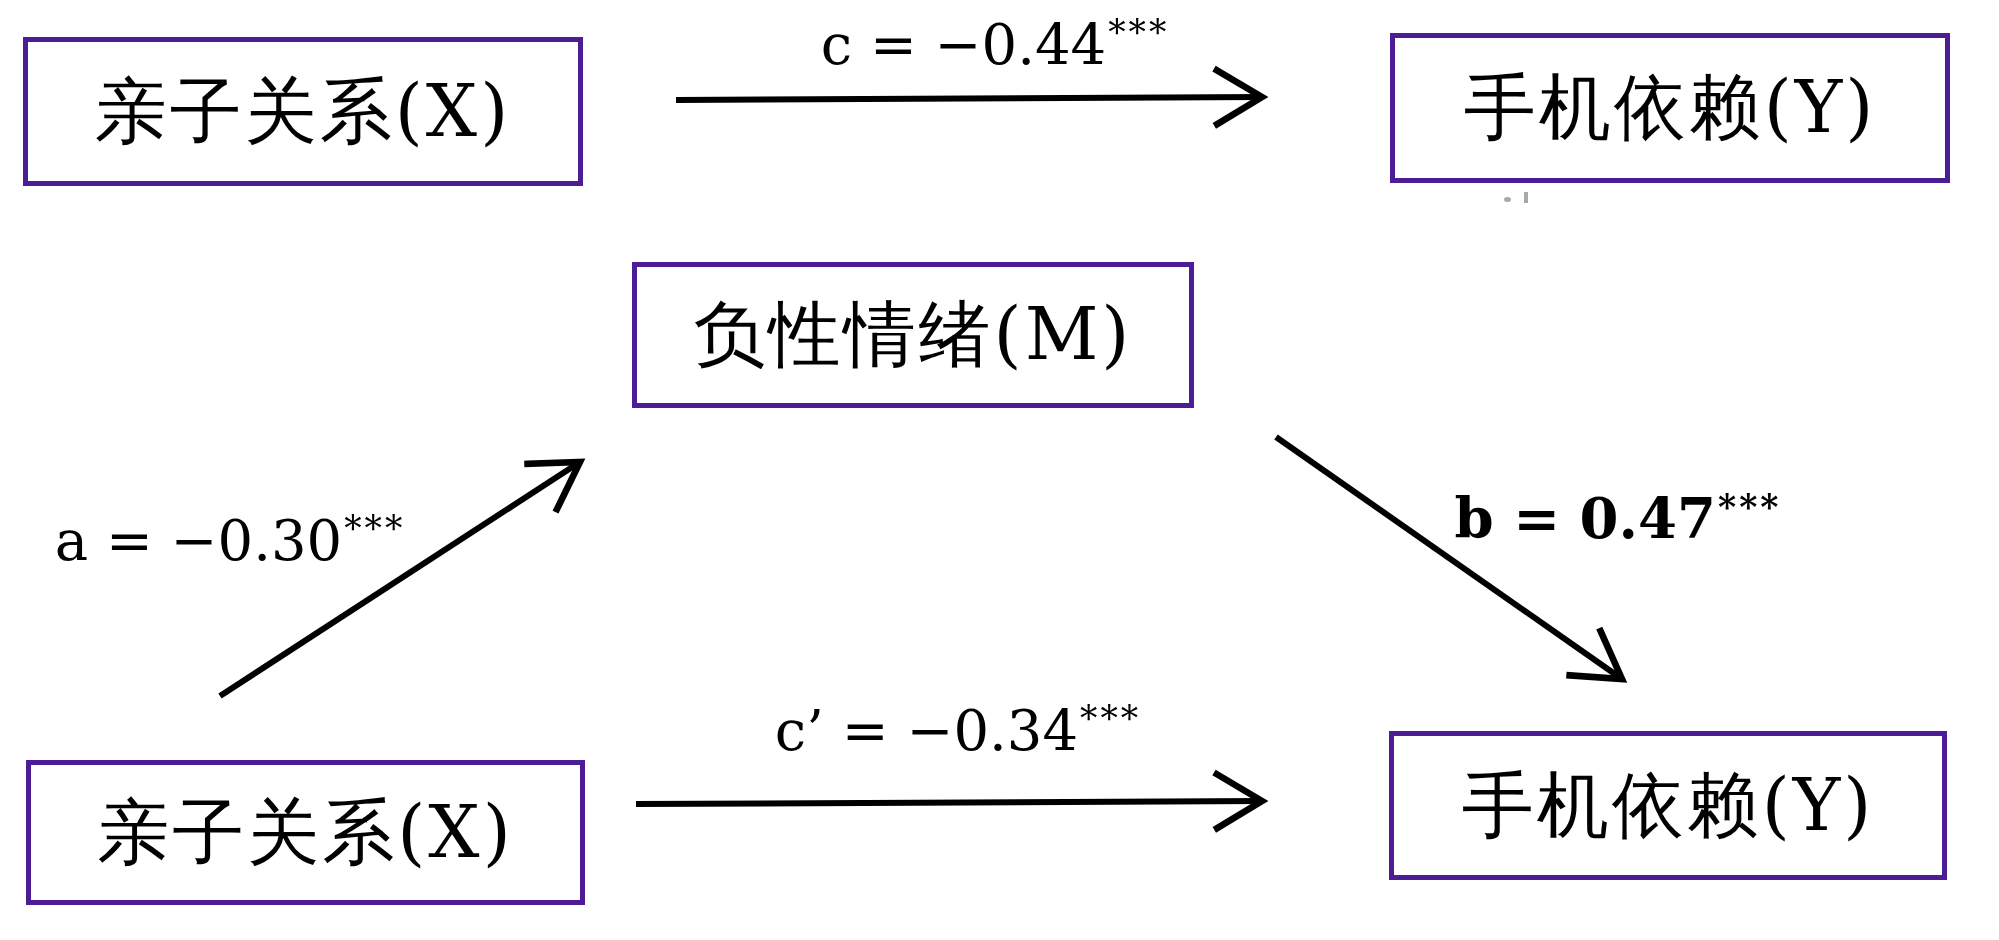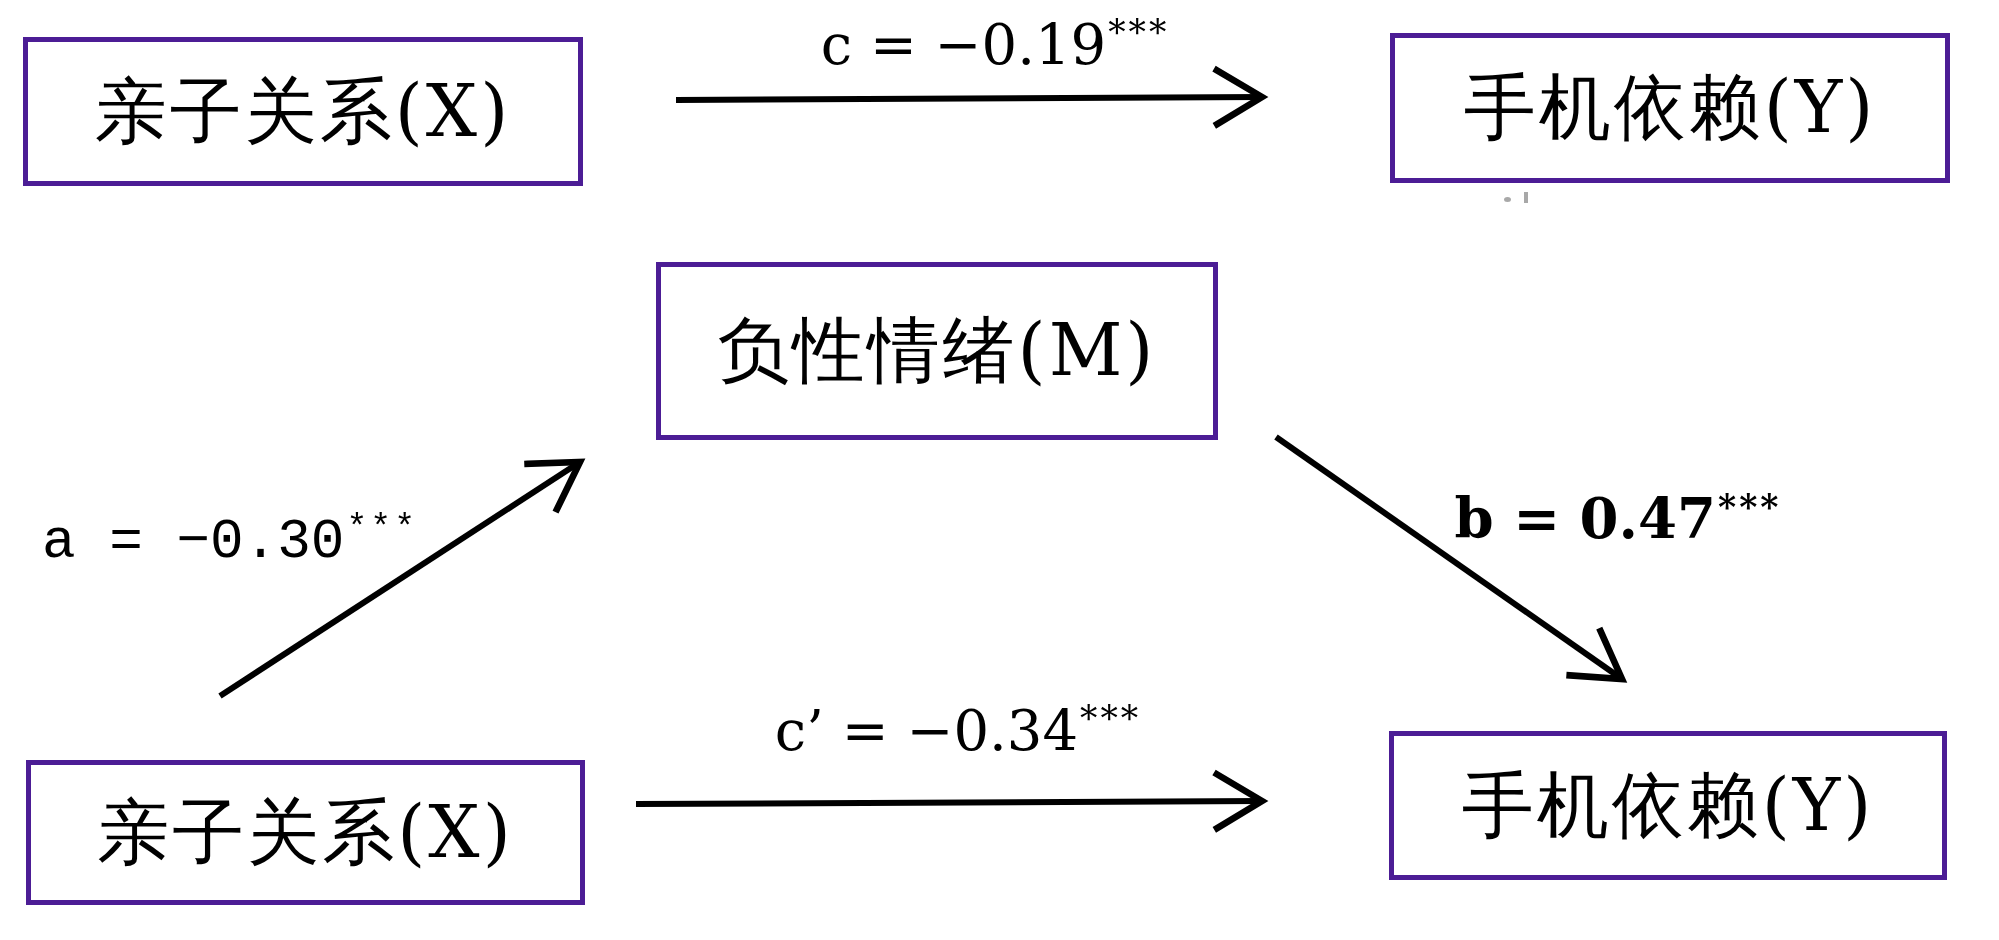--- a/index.html
+++ b/index.html
@@ -24,38 +24,38 @@
     background: #ffffff;
     display: flex;
     align-items: center;
     justify-content: center;
     font-size: 72px;
     letter-spacing: 3px;
     white-space: nowrap;
   }
   #node-x-top    { left: 23px;   top: 37px;  width: 560px; height: 149px; }
   #node-y-top    { left: 1390px; top: 33px;  width: 560px; height: 150px; }
-  #node-m        { left: 656px;  top: 262px; width: 562px; height: 178px; }
+  #node-m        { left: 632px;  top: 262px; width: 562px; height: 146px; }
   #node-x-bottom { left: 26px;   top: 760px; width: 559px; height: 145px; }
   #node-y-bottom { left: 1389px; top: 731px; width: 558px; height: 149px; }
   .plabel {
     position: absolute;
     transform: translateX(-50%);
     font-size: 56px;
     white-space: nowrap;
     line-height: 1;
   }
   .plabel sup {
     font-size: 0.62em;
     vertical-align: 0.55em;
     letter-spacing: 3px;
     margin-left: 2px;
   }
   #label-c  { left: 995px;  top: 16px;  }
-  #label-a  { left: 230px;  top: 512px; font-family: Liberation Mono, monospace; }
+  #label-a  { left: 230px;  top: 512px; }
   #label-b  { left: 1618px; top: 490px; font-weight: bold; }
   #label-cp { left: 958px;  top: 702px; }
   .artifact {
     position: absolute;
     background: #a8a8a8;
   }
   #artifact-dot  { left: 1504px; top: 197px; width: 7px;  height: 5px; border-radius: 50%; }
   #artifact-tick { left: 1524px; top: 192px; width: 4px;  height: 11px; }
 </style>
 </head>
@@ -79,21 +79,21 @@
 
   <div class="node" id="node-y-top">手机依赖(Y)</div>
 
   <div class="node" id="node-m">负性情绪(M)</div>
 
   <div class="node" id="node-x-bottom">亲子关系(X)</div>
 
   <div class="node" id="node-y-bottom">手机依赖(Y)</div>
 
   <div class="plabel" id="label-c">
-    <span>c = −0.19</span><sup>***</sup>
+    <span>c = −0.44</span><sup>***</sup>
   </div>
 
   <div class="plabel" id="label-a">
     <span>a = −0.30</span><sup>***</sup>
   </div>
 
   <div class="plabel" id="label-b">
     <span>b = 0.47</span><sup>***</sup>
   </div>
 

